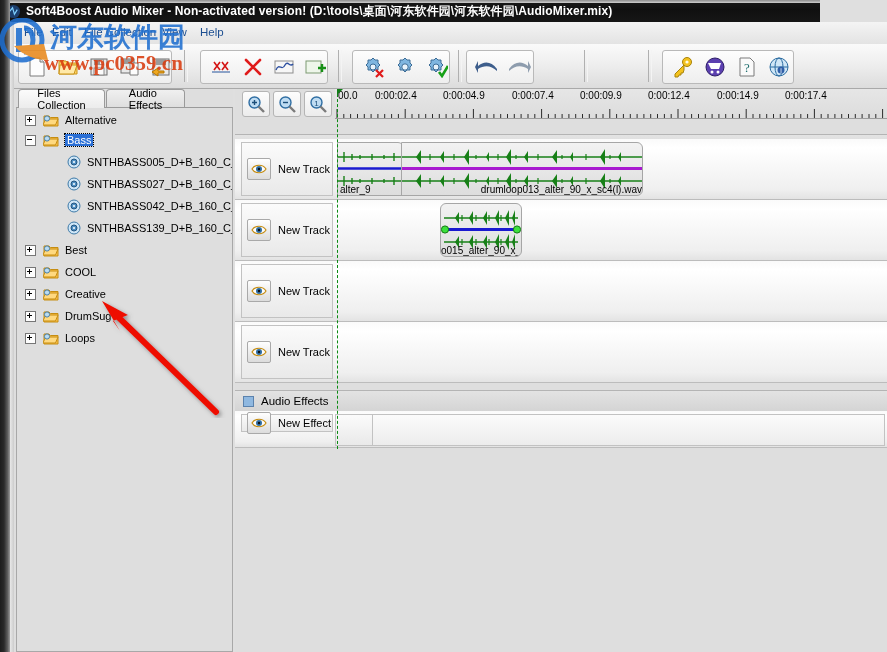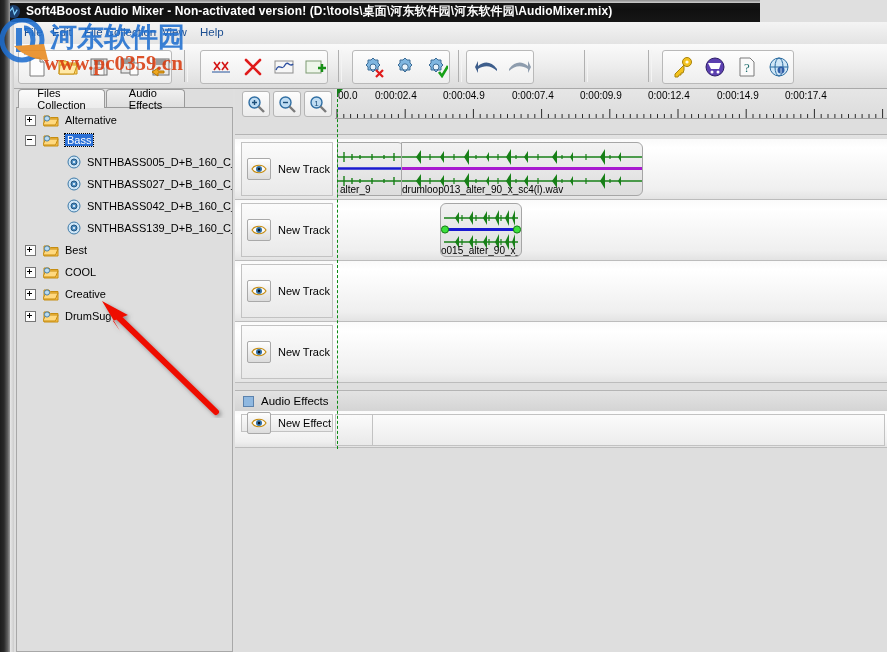--- a/index.html
+++ b/index.html
@@ -9,21 +9,21 @@
     font-size:11px;
     background:#d4d0c8;
     position:relative;
   }
   #app{
     position:absolute;inset:0;
     background:#dfdfdf;
   }
   
   .titlebar{
-    position:absolute;left:0;top:0;width:760px;height:22px;
+    position:absolute;left:0;top:0;width:820px;height:22px;
     background:linear-gradient(to bottom,#1a1a1a 0%,#101010 45%,#161616 100%);
     overflow:hidden;
   }
   .titlebar .shade-top{
     position:absolute;left:10px;top:0;right:0;height:3px;
     background:linear-gradient(to bottom,#8d8d8d,#cfcfcf);
   }
   .titlebar .tb-text{
     position:absolute;left:26px;top:3px;
     color:#ffffff;font-size:12px;font-weight:bold;
@@ -183,21 +183,21 @@
   .lane{
     position:absolute;left:100px;top:0;right:0;bottom:0;
   }
   .clip{
     position:absolute;
     background:linear-gradient(to bottom,#f2f2f2,#dddddd);
     border:1px solid #a6a6a6;
     overflow:hidden;
   }
   .clip-name{
-    position:absolute;bottom:0px;width:100%;text-align:left;
+    position:absolute;bottom:0px;width:100%;text-align:right;
     font-size:10px;color:#000;white-space:nowrap;overflow:hidden;
   }
   .playhead{
     position:absolute;top:0;width:0;
     border-left:1px dashed #0a8a12;
   }
   .playhead-flag{
     position:absolute;width:0;height:0;
     border-top:6px solid #127c18;border-right:6px solid transparent;
   }
@@ -468,20 +468,29 @@
       <div class="tnode" style="top:176px;padding-left:8px">
         <div class="expander plus"></div>
         <svg class="folder-ico" viewBox="0 0 16 13">
           <path d="M1 2 h5 l1.5 1.5 h7.5 V12 H1 Z" fill="#ffc44d" stroke="#c58d12"></path>
           <path d="M0 11 L2.5 5 H15 L12.5 11 Z" fill="#ffd980" stroke="#c58d12"></path>
           <circle cx="4" cy="4.5" r="2.6" fill="#b9dcf2" stroke="#4a7fa6"></circle>
         </svg>
         <div class="tlabel">Creative</div>
       </div>
 
+      <div class="tnode" style="top:220px;padding-left:8px">
+        <div class="expander plus"></div>
+        <svg class="folder-ico" viewBox="0 0 16 13">
+          <path d="M1 2 h5 l1.5 1.5 h7.5 V12 H1 Z" fill="#ffc44d" stroke="#c58d12"></path>
+          <path d="M0 11 L2.5 5 H15 L12.5 11 Z" fill="#ffd980" stroke="#c58d12"></path>
+          <circle cx="4" cy="4.5" r="2.6" fill="#b9dcf2" stroke="#4a7fa6"></circle>
+        </svg>
+        <div class="tlabel">Loops</div>
+      </div>
 
     </div>
   </div>
 
   <div class="rightpanel">
 
     <div class="zoomrow">
       <div class="zbtn" style="left:7px">
         <svg width="18" height="18" viewBox="0 0 18 18">
           <circle cx="7.5" cy="7.5" r="5.5" fill="#bfdcf2" stroke="#2f6ea3" stroke-width="1.4"></circle>

